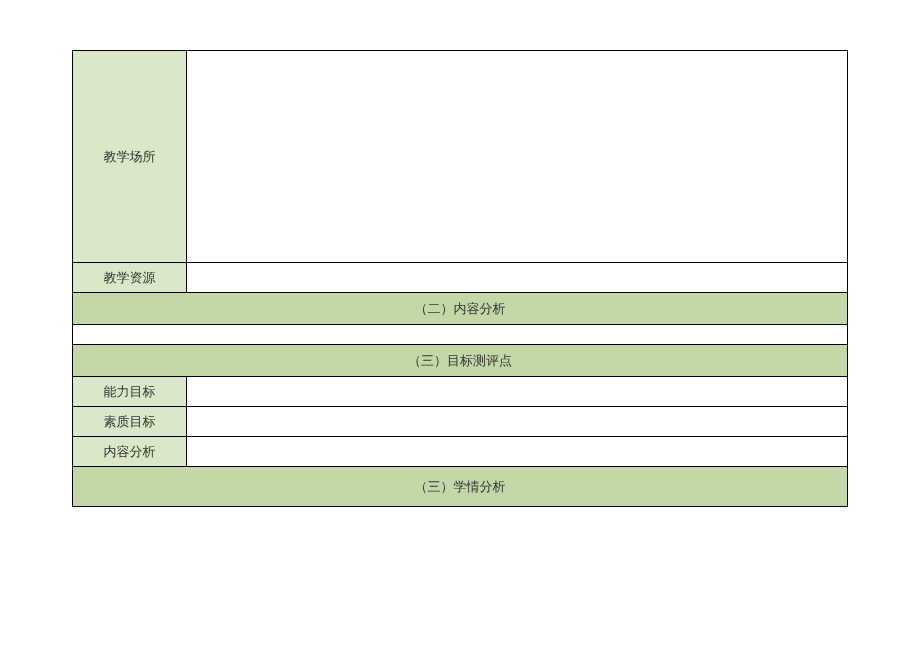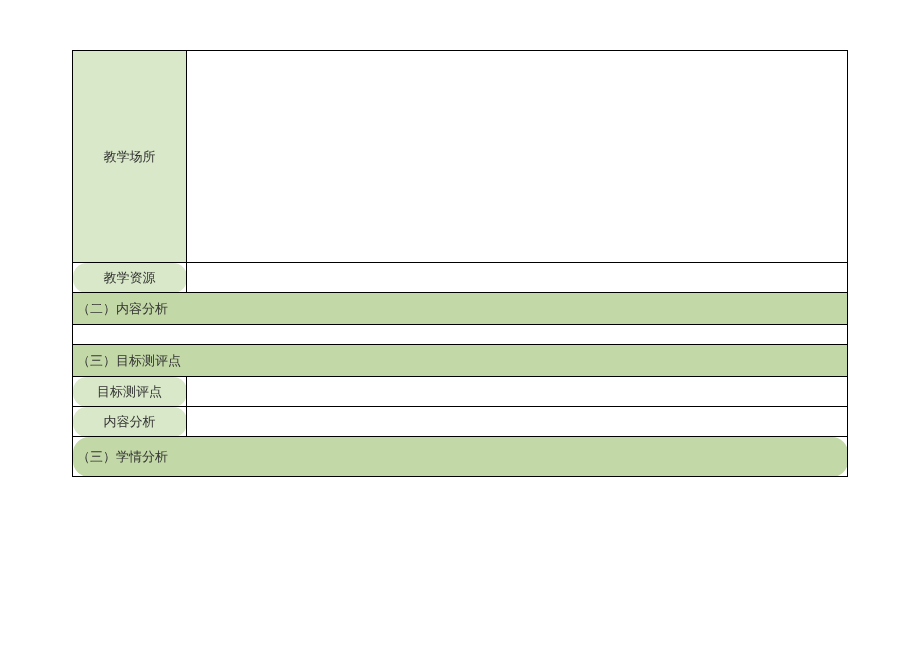--- a/index.html
+++ b/index.html
@@ -29,33 +29,32 @@
       width: 114px;
       background: #d9e8c8;
       text-align: center;
       height: 30px;
     }
     .content-col {
       background: #ffffff;
     }
     .section-header {
       background: #c2d8a7;
+      text-align: center;
       height: 32px;
       font-size: 13px;
     }
     .tall {
       height: 212px;
     }
     .med {
       height: 30px;
-      border-radius: 14px;
     }
     .student-analysis {
       height: 40px;
-      border-radius: 16px;
     }
     .knowledge-base-label {
       height: 50px;
     }
     .spacer-row td {
       height: 20px;
       background: #ffffff;
     }
   </style>
 </head>
@@ -78,21 +77,25 @@
     <tr>
       <td colspan="2" class="section-header">（二）内容分析</td>
     </tr>
     <tr class="spacer-row">
       <td colspan="2"></td>
     </tr>
     <tr>
       <td colspan="2" class="section-header">（三）目标测评点</td>
     </tr>
     <tr>
-      <td class="label-col med">目标测评点</td>
+      <td class="label-col med">能力目标</td>
+      <td class="content-col med"></td>
+    </tr>
+    <tr>
+      <td class="label-col med">素质目标</td>
       <td class="content-col med"></td>
     </tr>
     <tr>
       <td class="label-col med">内容分析</td>
       <td class="content-col med"></td>
     </tr>
     <tr>
       <td colspan="2" class="section-header student-analysis">（三）学情分析</td>
     </tr>
   </tbody>

